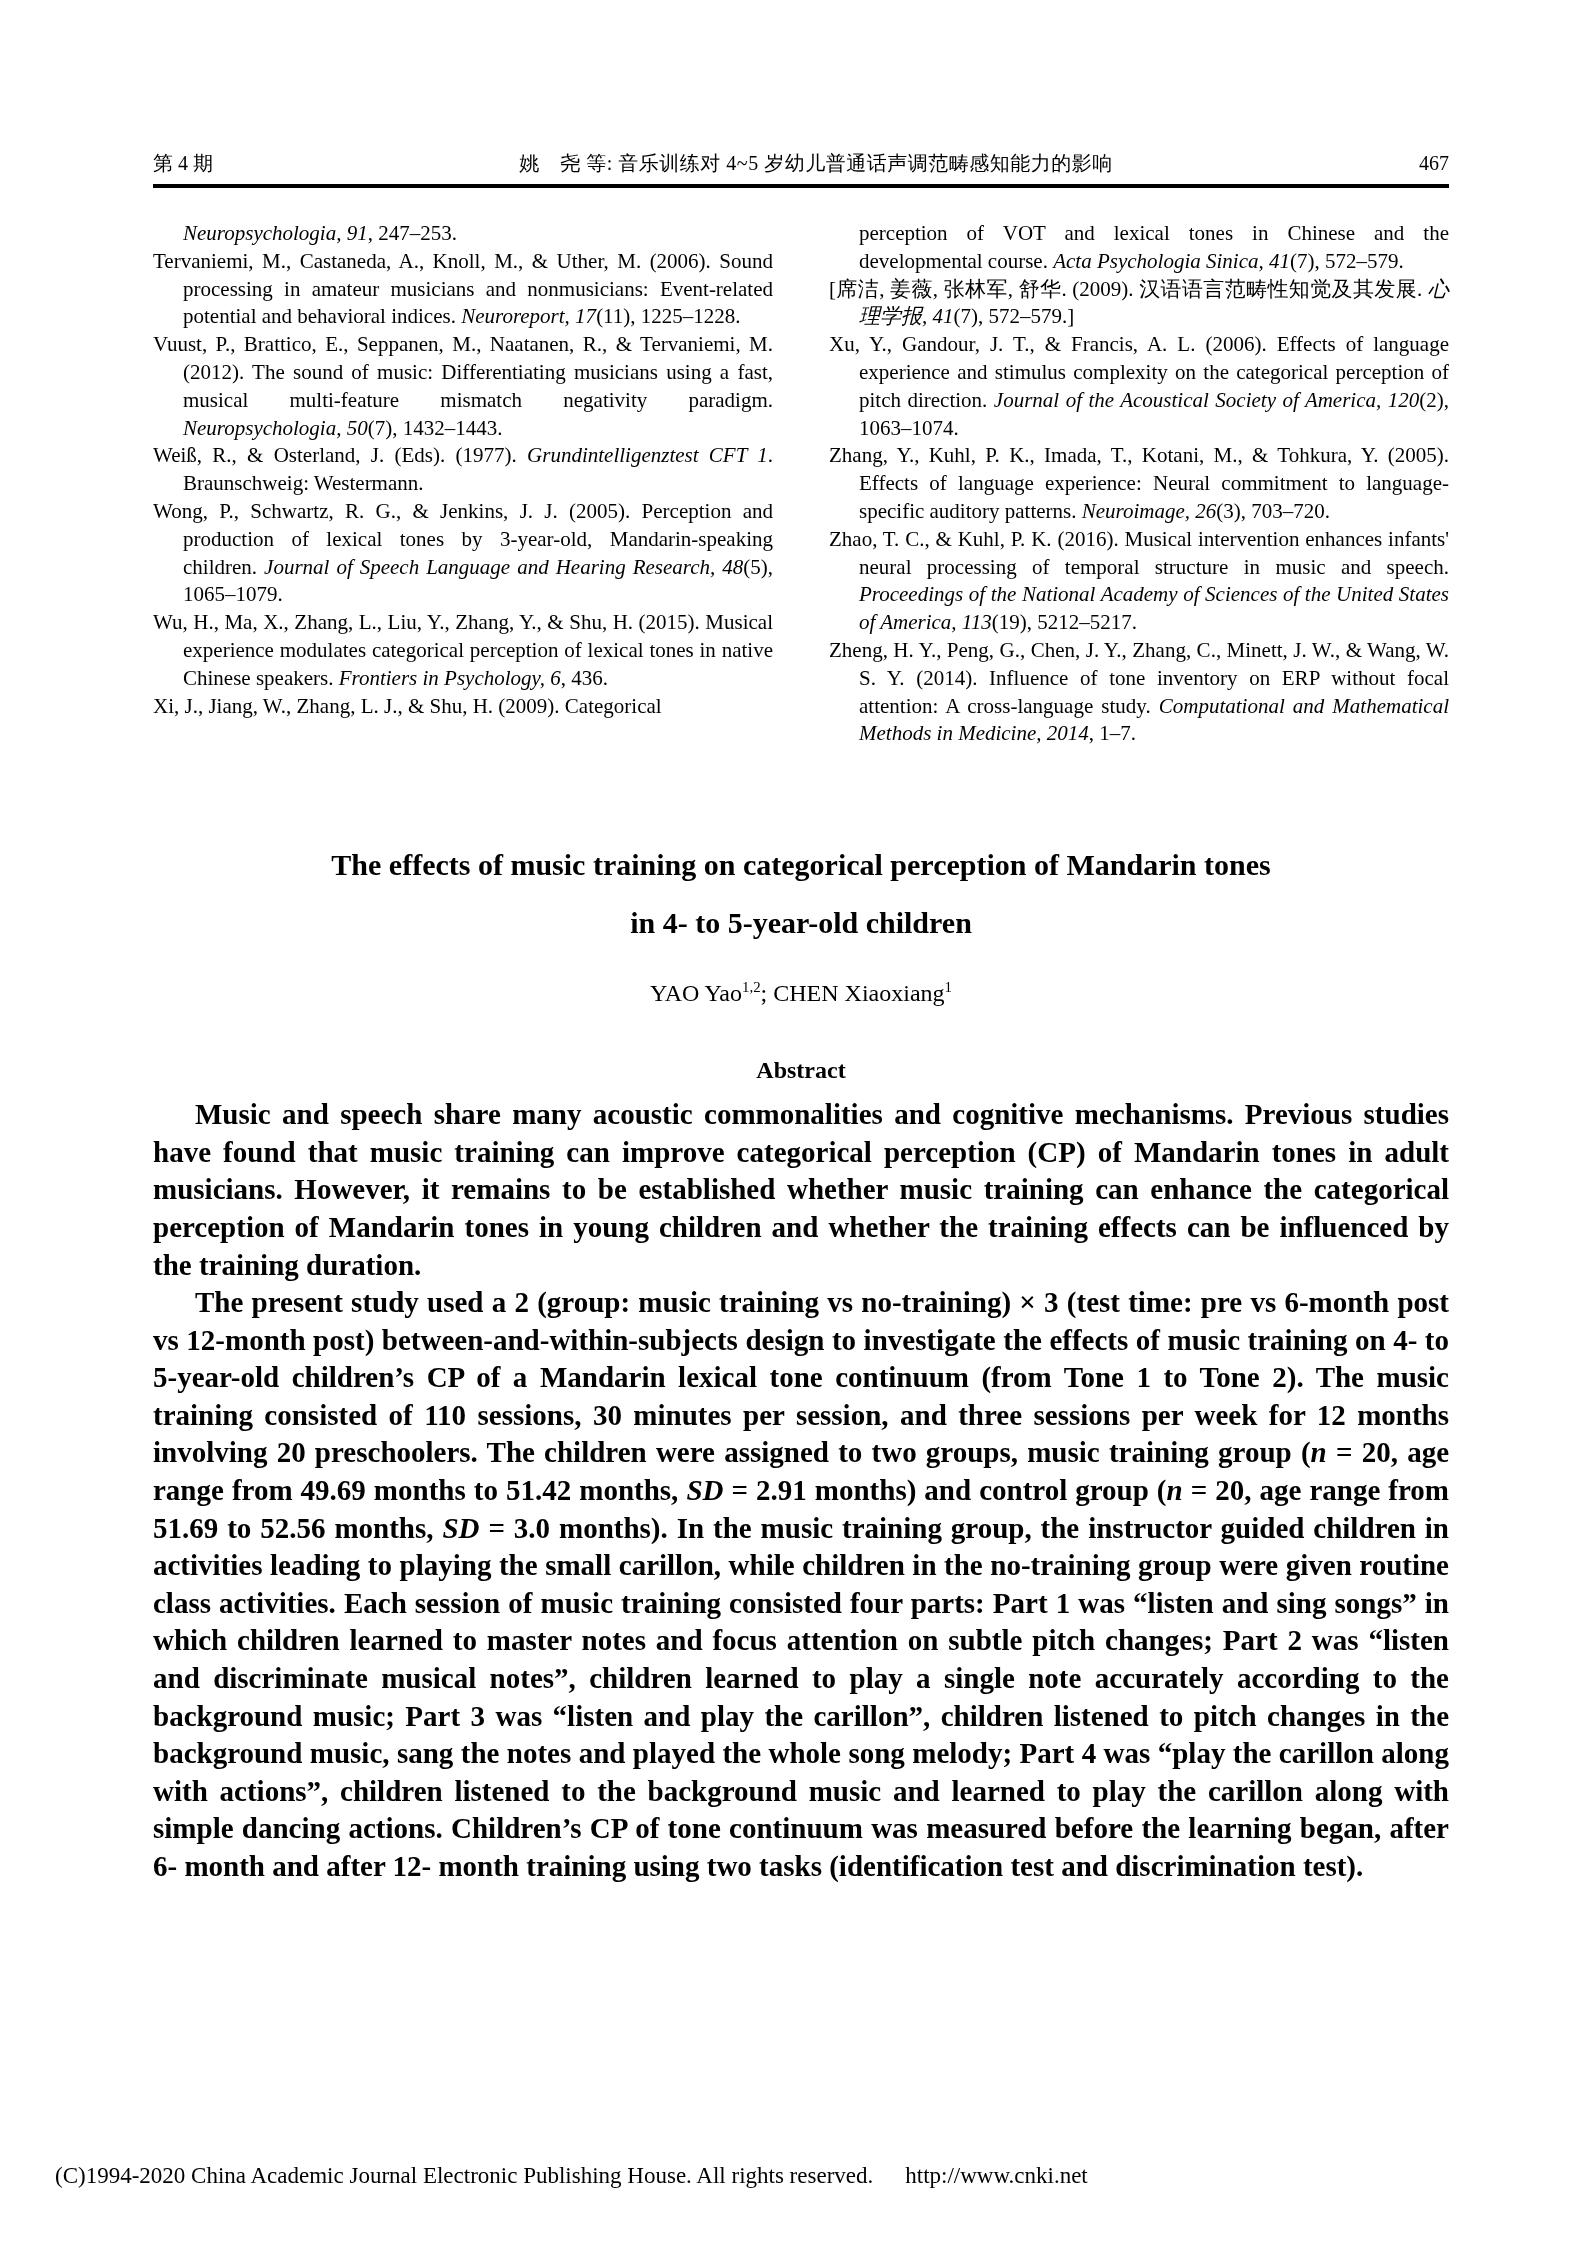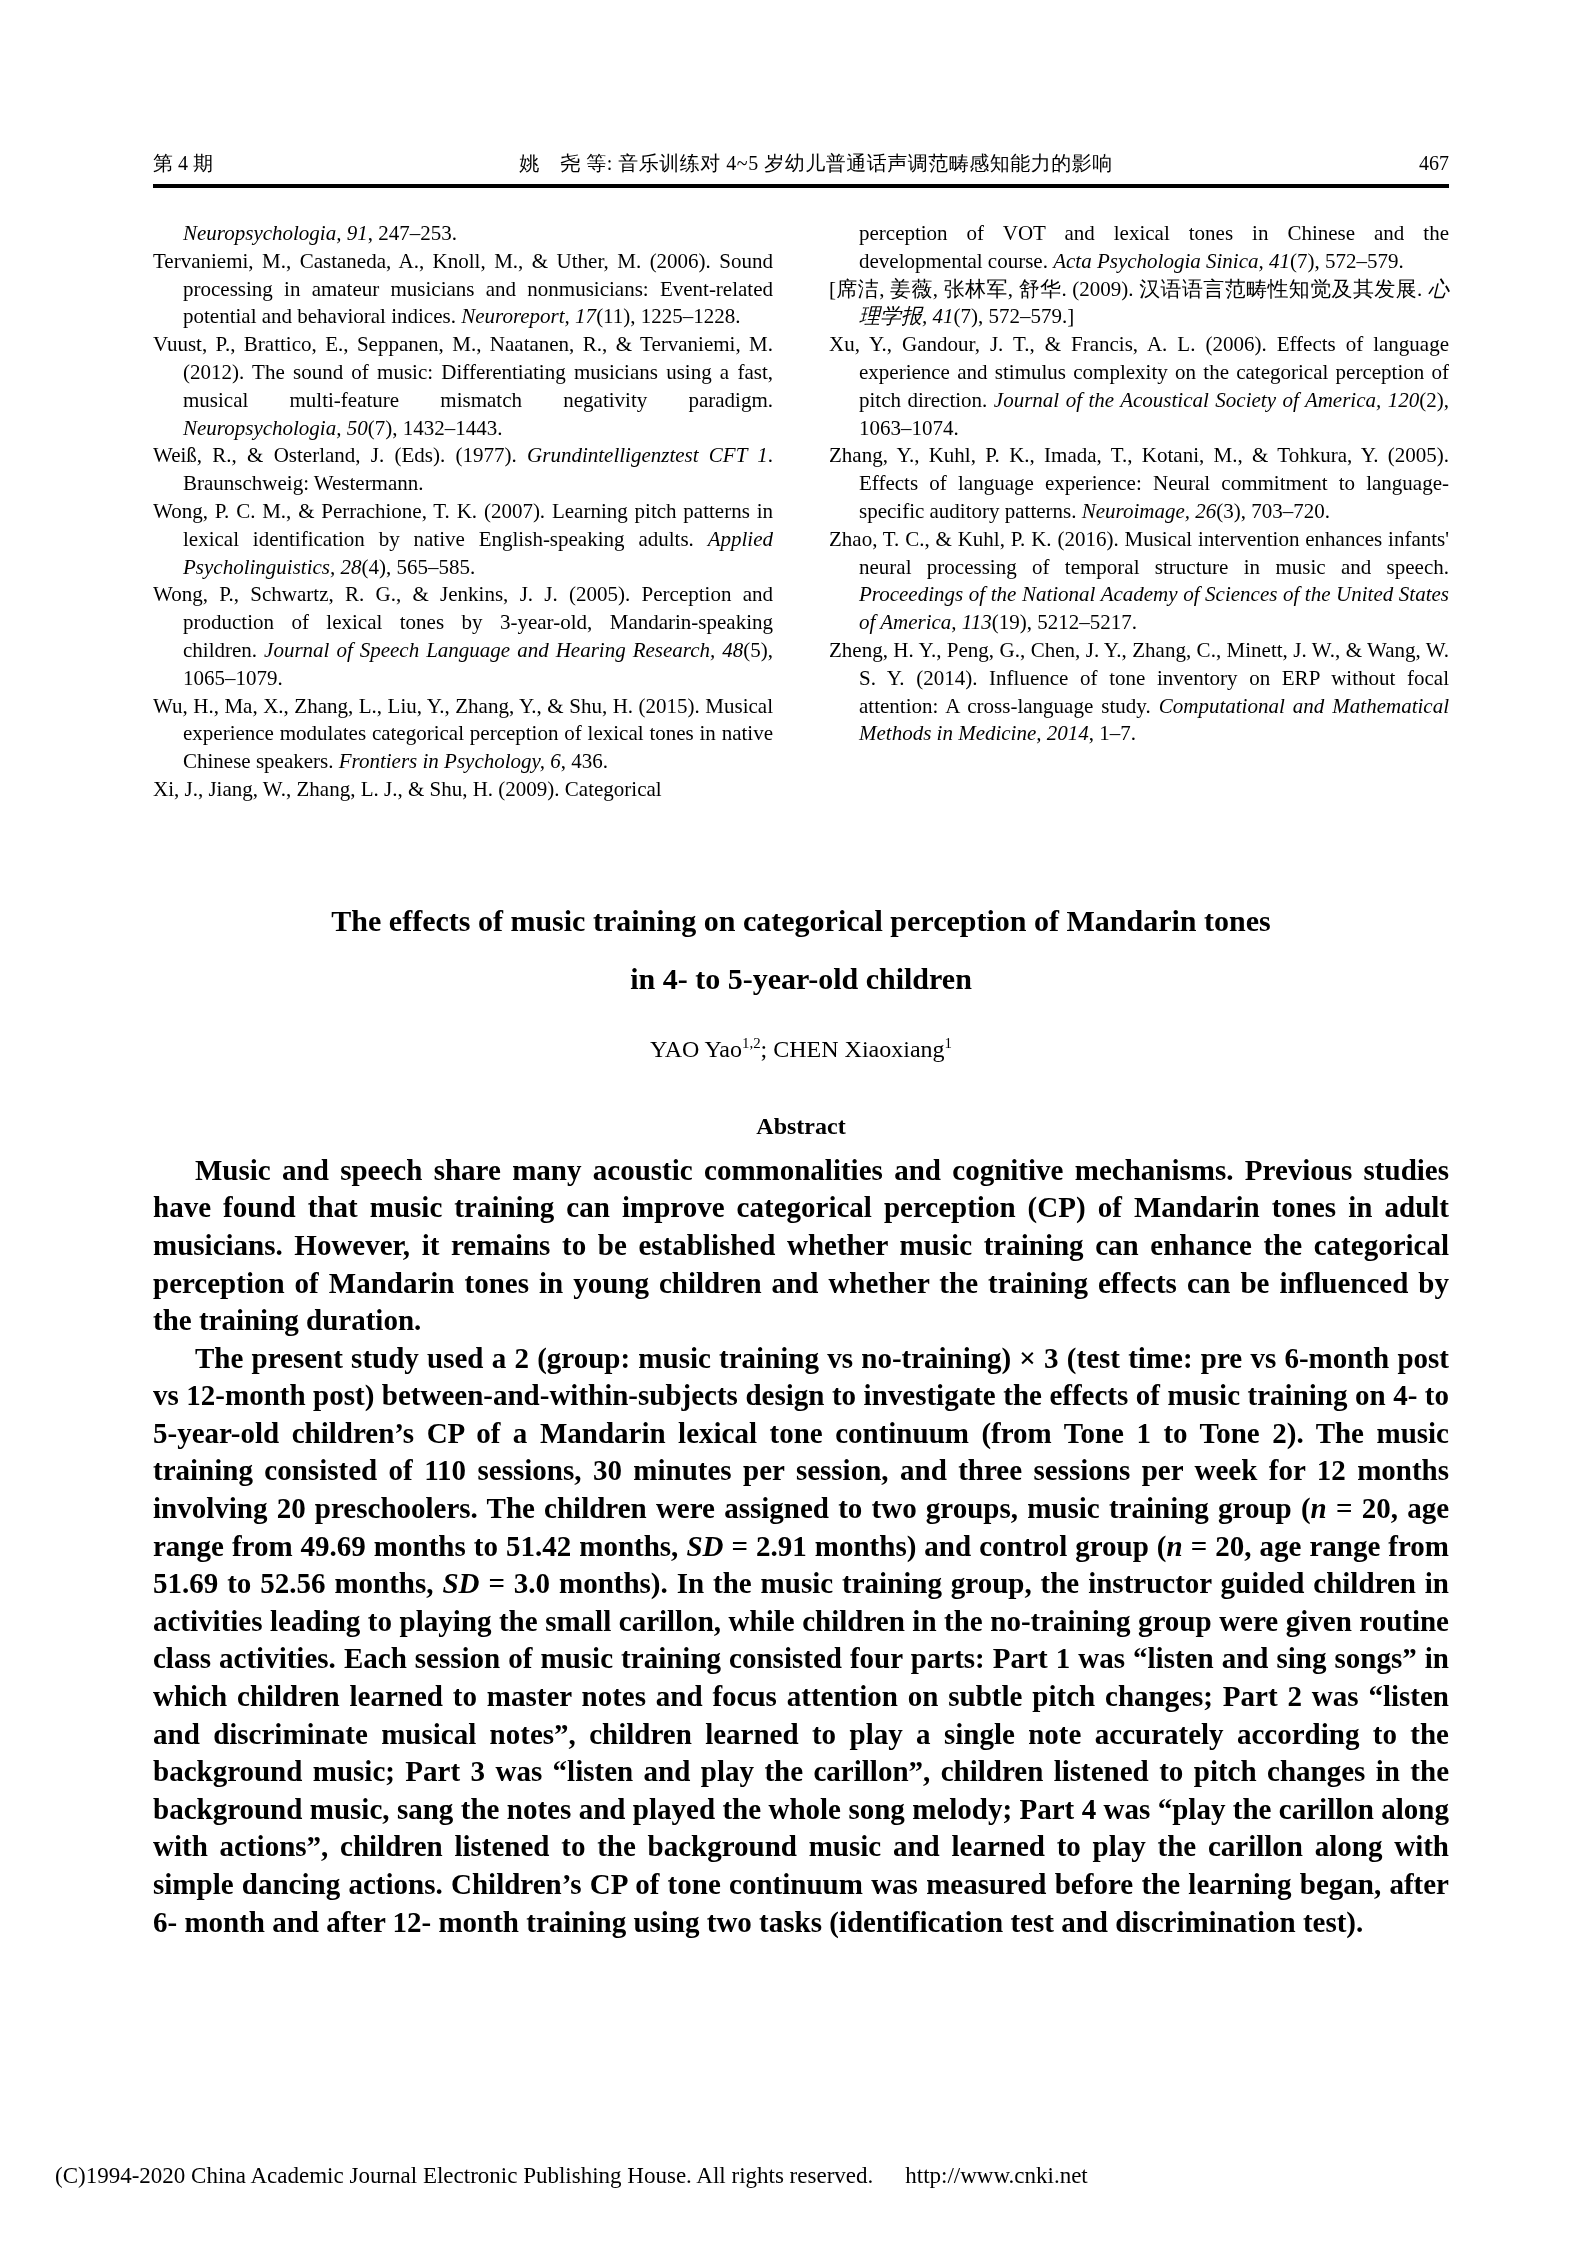--- a/index.html
+++ b/index.html
@@ -78,21 +78,20 @@
       <span class="page-number">467</span>
     </div>
     <div class="header-rule"></div>
 
     <div class="refs">
       <div class="col" id="refs-left">
           <div class="ref cont"><span style="font-style: italic;">Neuropsychologia, 91</span><span>, 247–253.</span></div>
           <div class="ref"><span>Tervaniemi, M., Castaneda, A., Knoll, M., &amp; Uther, M. (2006). Sound processing in amateur musicians and nonmusicians: Event-related potential and behavioral indices. </span><span style="font-style: italic;">Neuroreport, 17</span><span>(11), 1225–1228.</span></div>
           <div class="ref"><span>Vuust, P., Brattico, E., Seppanen, M., Naatanen, R., &amp; Tervaniemi, M. (2012). The sound of music: Differentiating musicians using a fast, musical multi-feature mismatch negativity paradigm. </span><span style="font-style: italic;">Neuropsychologia, 50</span><span>(7), 1432–1443.</span></div>
           <div class="ref"><span>Weiß, R., &amp; Osterland, J. (Eds). (1977). </span><span style="font-style: italic;">Grundintelligenztest CFT 1</span><span>. Braunschweig: Westermann.</span></div>
-          <div class="ref"><span>Wong, P. C. M., &amp; Perrachione, T. K. (2007). Learning pitch patterns in lexical identification by native English-speaking adults. </span><span style="font-style: italic;">Applied Psycholinguistics, 28</span><span>(4), 565–585.</span></div>
           <div class="ref"><span>Wong, P., Schwartz, R. G., &amp; Jenkins, J. J. (2005). Perception and production of lexical tones by 3-year-old, Mandarin-speaking children. </span><span style="font-style: italic;">Journal of Speech Language and Hearing Research, 48</span><span>(5), 1065–1079.</span></div>
           <div class="ref"><span>Wu, H., Ma, X., Zhang, L., Liu, Y., Zhang, Y., &amp; Shu, H. (2015). Musical experience modulates categorical perception of lexical tones in native Chinese speakers. </span><span style="font-style: italic;">Frontiers in Psychology, 6</span><span>, 436.</span></div>
           <div class="ref"><span>Xi, J., Jiang, W., Zhang, L. J., &amp; Shu, H. (2009). Categorical</span></div>
         </div>
       <div class="col" id="refs-right">
           <div class="ref cont"><span>perception of VOT and lexical tones in Chinese and the developmental course. </span><span style="font-style: italic;">Acta Psychologia Sinica, 41</span><span>(7), 572–579.</span></div>
           <div class="ref"><span>[席洁, 姜薇, 张林军, 舒华. (2009). 汉语语言范畴性知觉及其发展. </span><span style="font-style: italic;">心理学报, 41</span><span>(7), 572–579.]</span></div>
           <div class="ref"><span>Xu, Y., Gandour, J. T., &amp; Francis, A. L. (2006). Effects of language experience and stimulus complexity on the categorical perception of pitch direction. </span><span style="font-style: italic;">Journal of the Acoustical Society of America, 120</span><span>(2), 1063–1074.</span></div>
           <div class="ref"><span>Zhang, Y., Kuhl, P. K., Imada, T., Kotani, M., &amp; Tohkura, Y. (2005). Effects of language experience: Neural commitment to language-specific auditory patterns. </span><span style="font-style: italic;">Neuroimage, 26</span><span>(3), 703–720.</span></div>
           <div class="ref"><span>Zhao, T. C., &amp; Kuhl, P. K. (2016). Musical intervention enhances infants' neural processing of temporal structure in music and speech. </span><span style="font-style: italic;">Proceedings of the National Academy of Sciences of the United States of America, 113</span><span>(19), 5212–5217.</span></div>

